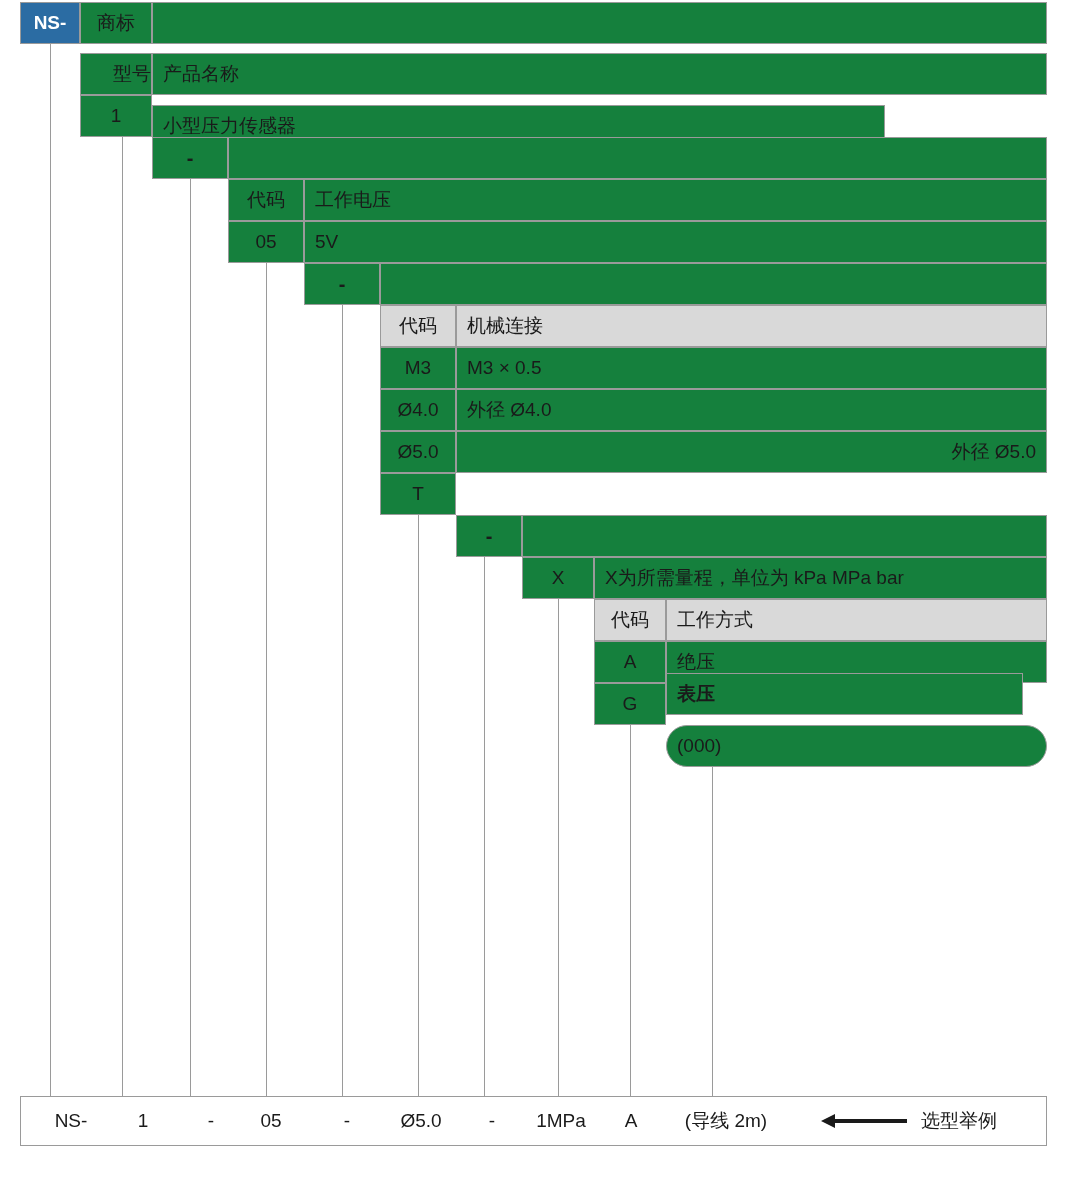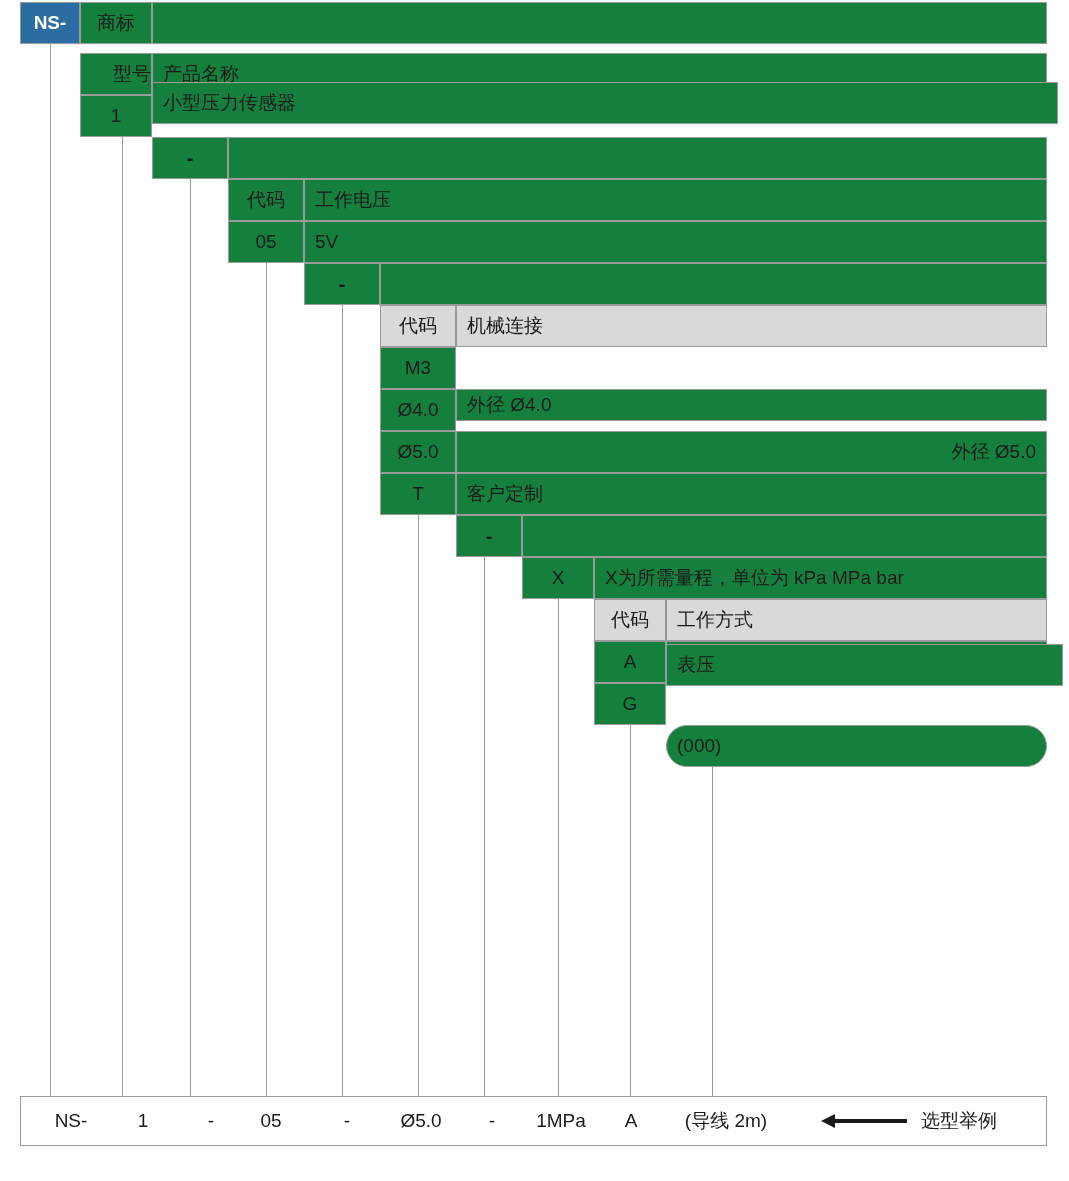--- a/index.html
+++ b/index.html
@@ -137,21 +137,21 @@
   <div class="cell center" style="left:80px; top:53px; width:72px; height:42px;padding-left:36px;">
     <span>型号</span>
   </div>
   <div class="cell" style="left:152px; top:53px; width:895px; height:42px;">
     <span>产品名称</span>
   </div>
 
   <div class="cell center" style="left:80px; top:95px; width:72px; height:42px;">
     <span>1</span>
   </div>
-  <div class="cell" style="left:152px; top:82px; width:906px; height:42px;">
+  <div class="cell" style="left:152px; top:105px; width:733px; height:42px;">
     <span>小型压力传感器</span>
   </div>
 
   <div class="cell dash" style="left:152px; top:137px; width:76px; height:42px;">
     <span>-</span>
   </div>
   <div class="cell" style="left:228px; top:137px; width:819px; height:42px;"></div>
 
   <div class="cell center" style="left:228px; top:179px; width:76px; height:42px;">
     <span>代码</span>
@@ -175,41 +175,41 @@
   <div class="cell head center" style="left:380px; top:305px; width:76px; height:42px;">
     <span>代码</span>
   </div>
   <div class="cell head" style="left:456px; top:305px; width:591px; height:42px;align-items:center;">
     <span>机械连接</span>
   </div>
 
   <div class="cell center" style="left:380px; top:347px; width:76px; height:42px;">
     <span>M3</span>
   </div>
+  <div class="cell" style="left:456px; top:347px; width:591px; height:42px;">
+    <span>M3 × 0.5</span>
+  </div>
 
   <div class="cell center" style="left:380px; top:389px; width:76px; height:42px;">
     <span>Ø4.0</span>
   </div>
-  <div class="cell" style="left:456px; top:389px; width:591px; height:32px;">
+  <div class="cell" style="left:456px; top:389px; width:591px; height:42px;">
     <span>外径  Ø4.0</span>
   </div>
 
   <div class="cell center" style="left:380px; top:431px; width:76px; height:42px;">
     <span>Ø5.0</span>
   </div>
   <div class="cell" style="left:456px; top:431px; width:591px; height:42px;justify-content:flex-end;">
     <span>外径  Ø5.0</span>
   </div>
 
   <div class="cell center" style="left:380px; top:473px; width:76px; height:42px;">
     <span>T</span>
   </div>
-  <div class="cell" style="left:456px; top:473px; width:591px; height:42px;">
-    <span>客户定制</span>
-  </div>
 
   <div class="cell dash" style="left:456px; top:515px; width:66px; height:42px;">
     <span>-</span>
   </div>
   <div class="cell" style="left:522px; top:515px; width:525px; height:42px;"></div>
 
   <div class="cell center" style="left:522px; top:557px; width:72px; height:42px;">
     <span>X</span>
   </div>
   <div class="cell" style="left:594px; top:557px; width:453px; height:42px;">
@@ -226,21 +226,21 @@
   <div class="cell center" style="left:594px; top:641px; width:72px; height:42px;">
     <span>A</span>
   </div>
   <div class="cell" style="left:666px; top:641px; width:381px; height:42px;">
     <span>绝压</span>
   </div>
 
   <div class="cell center" style="left:594px; top:683px; width:72px; height:42px;">
     <span>G</span>
   </div>
-  <div class="cell" style="left:666px; top:644px; width:397px; height:42px;">
+  <div class="cell" style="left:666px; top:673px; width:357px; height:42px;font-weight:bold;">
     <span>表压</span>
   </div>
 
   <div class="cell" style="left:666px; top:725px; width:381px; height:42px;border-radius:21px;">
     <span>(000)</span>
   </div>
 
   <div class="example-bar" style="left:20px; top:1096px; width:1027px; height:50px;">
     <span class="ex-item" style="left:16px; width:68px;">NS-</span>
     <span class="ex-item" style="left:86px; width:72px;">1</span>

